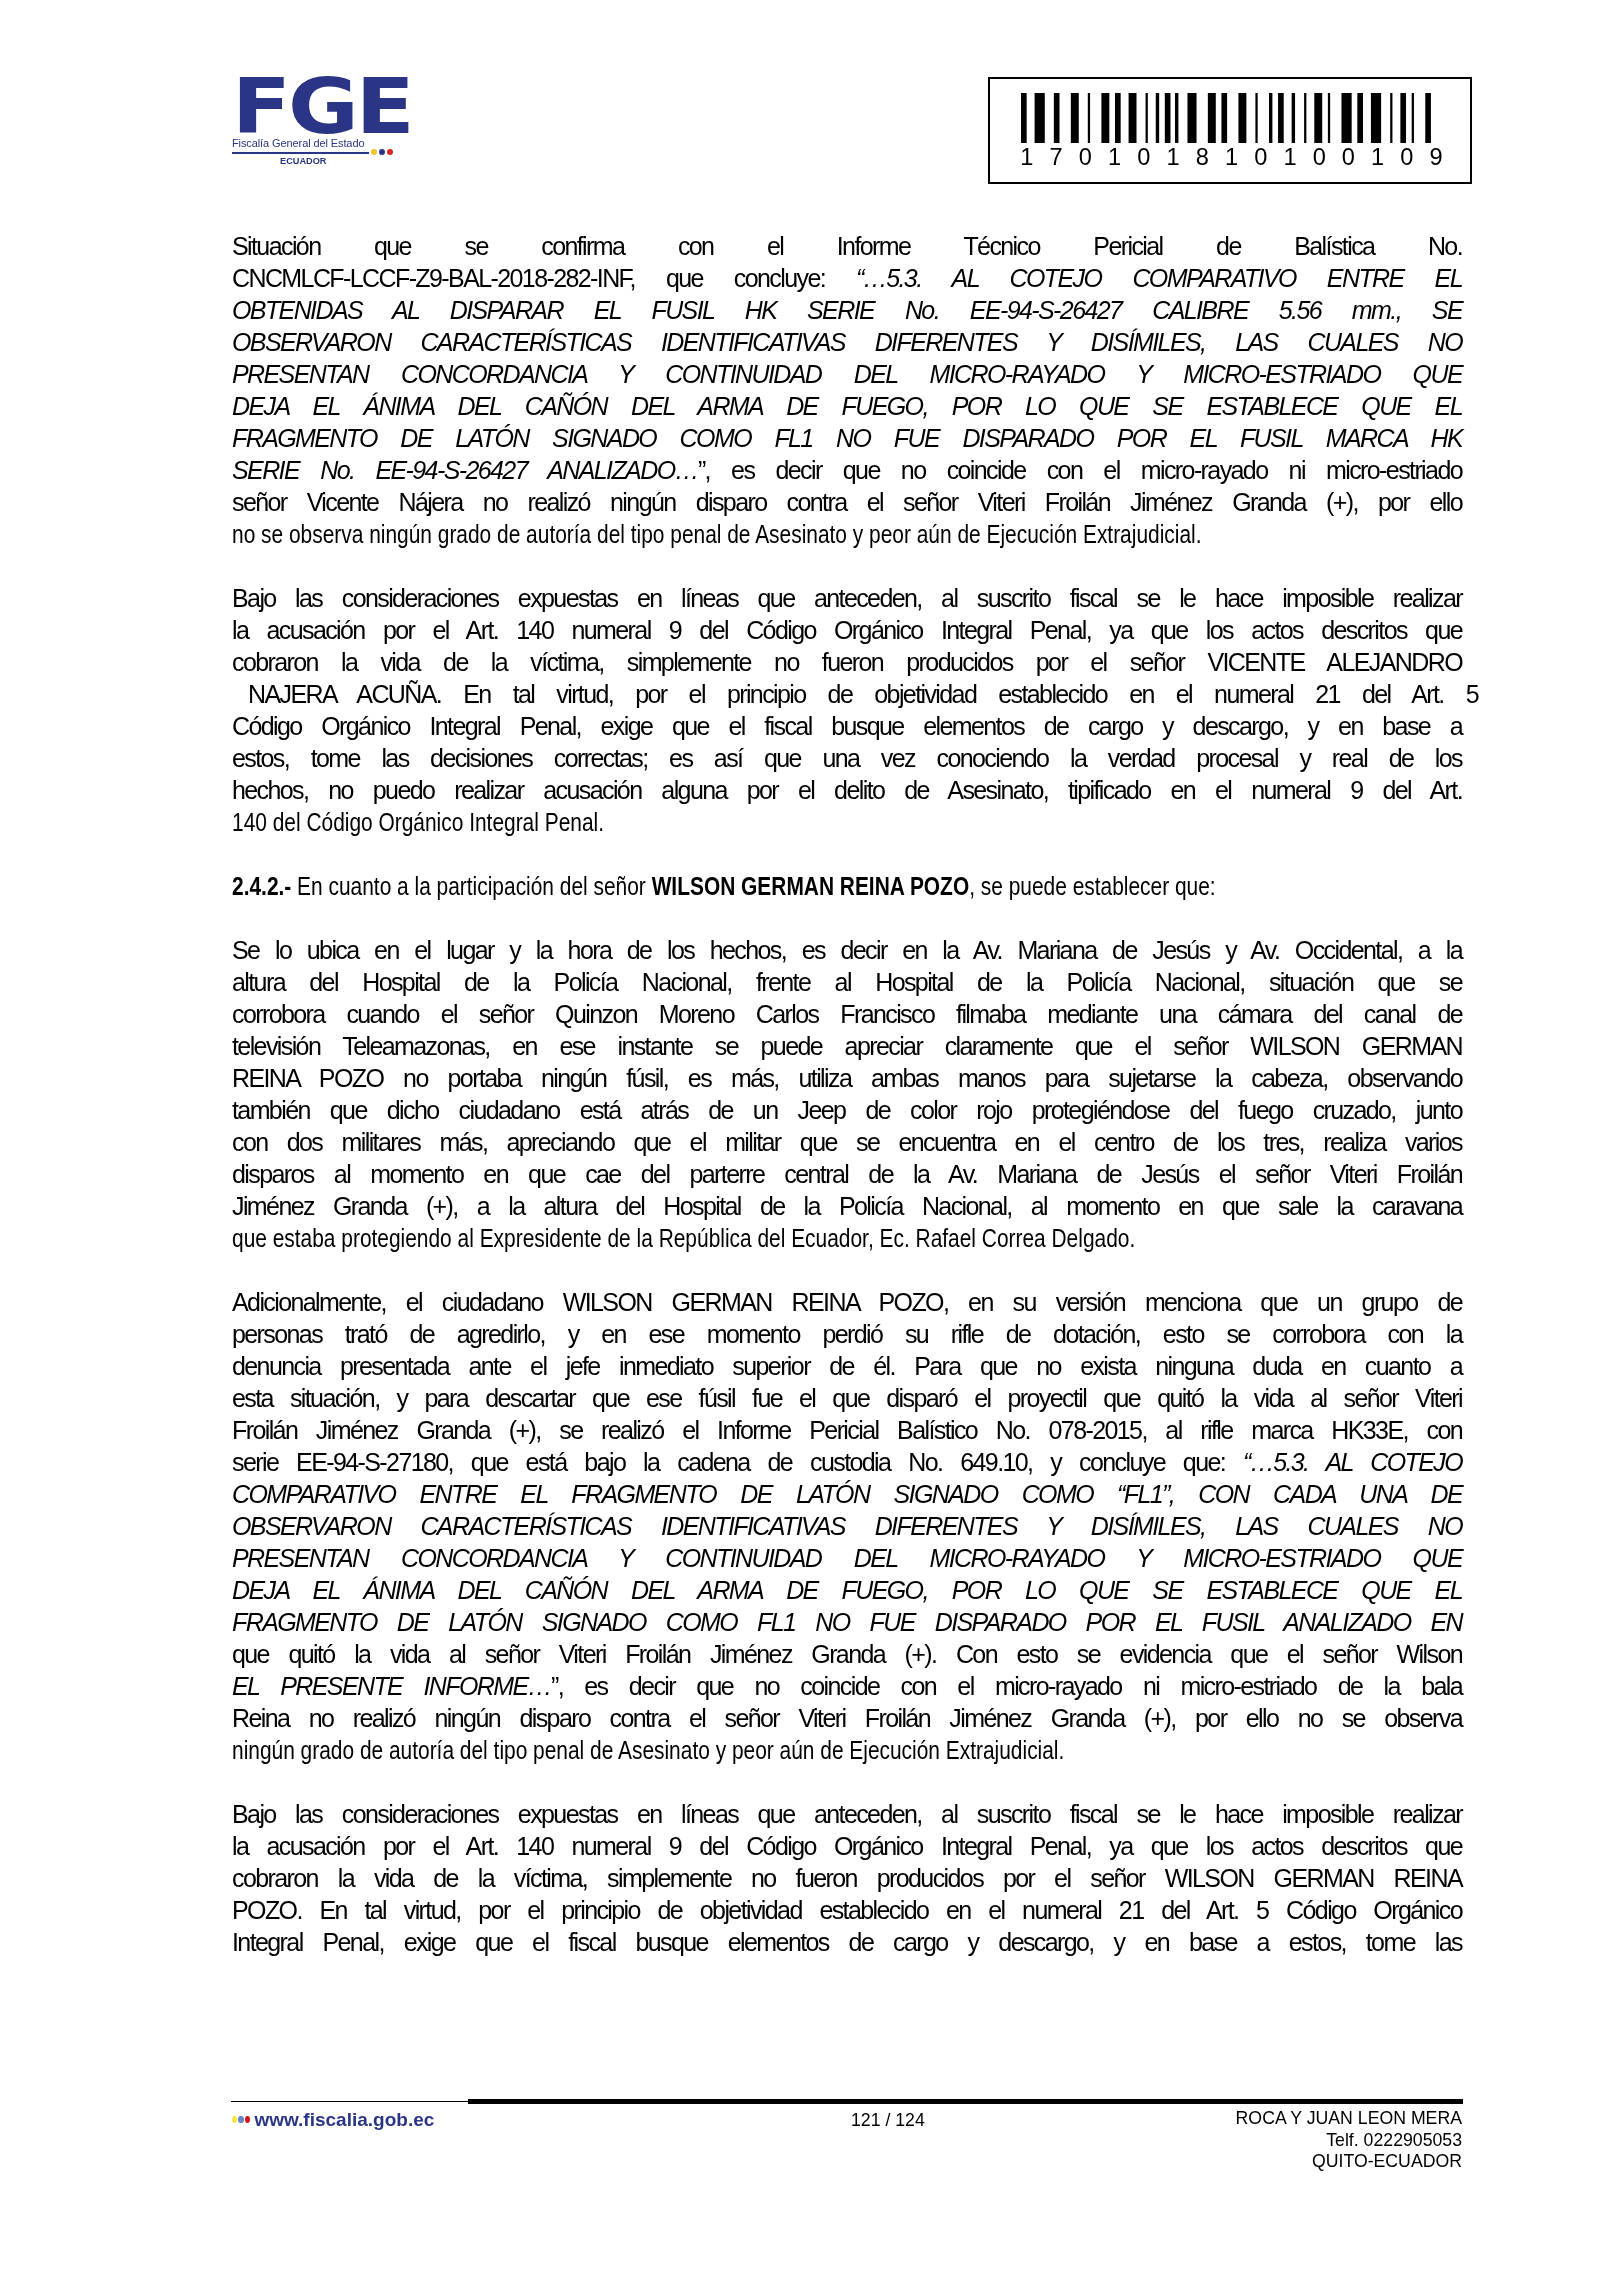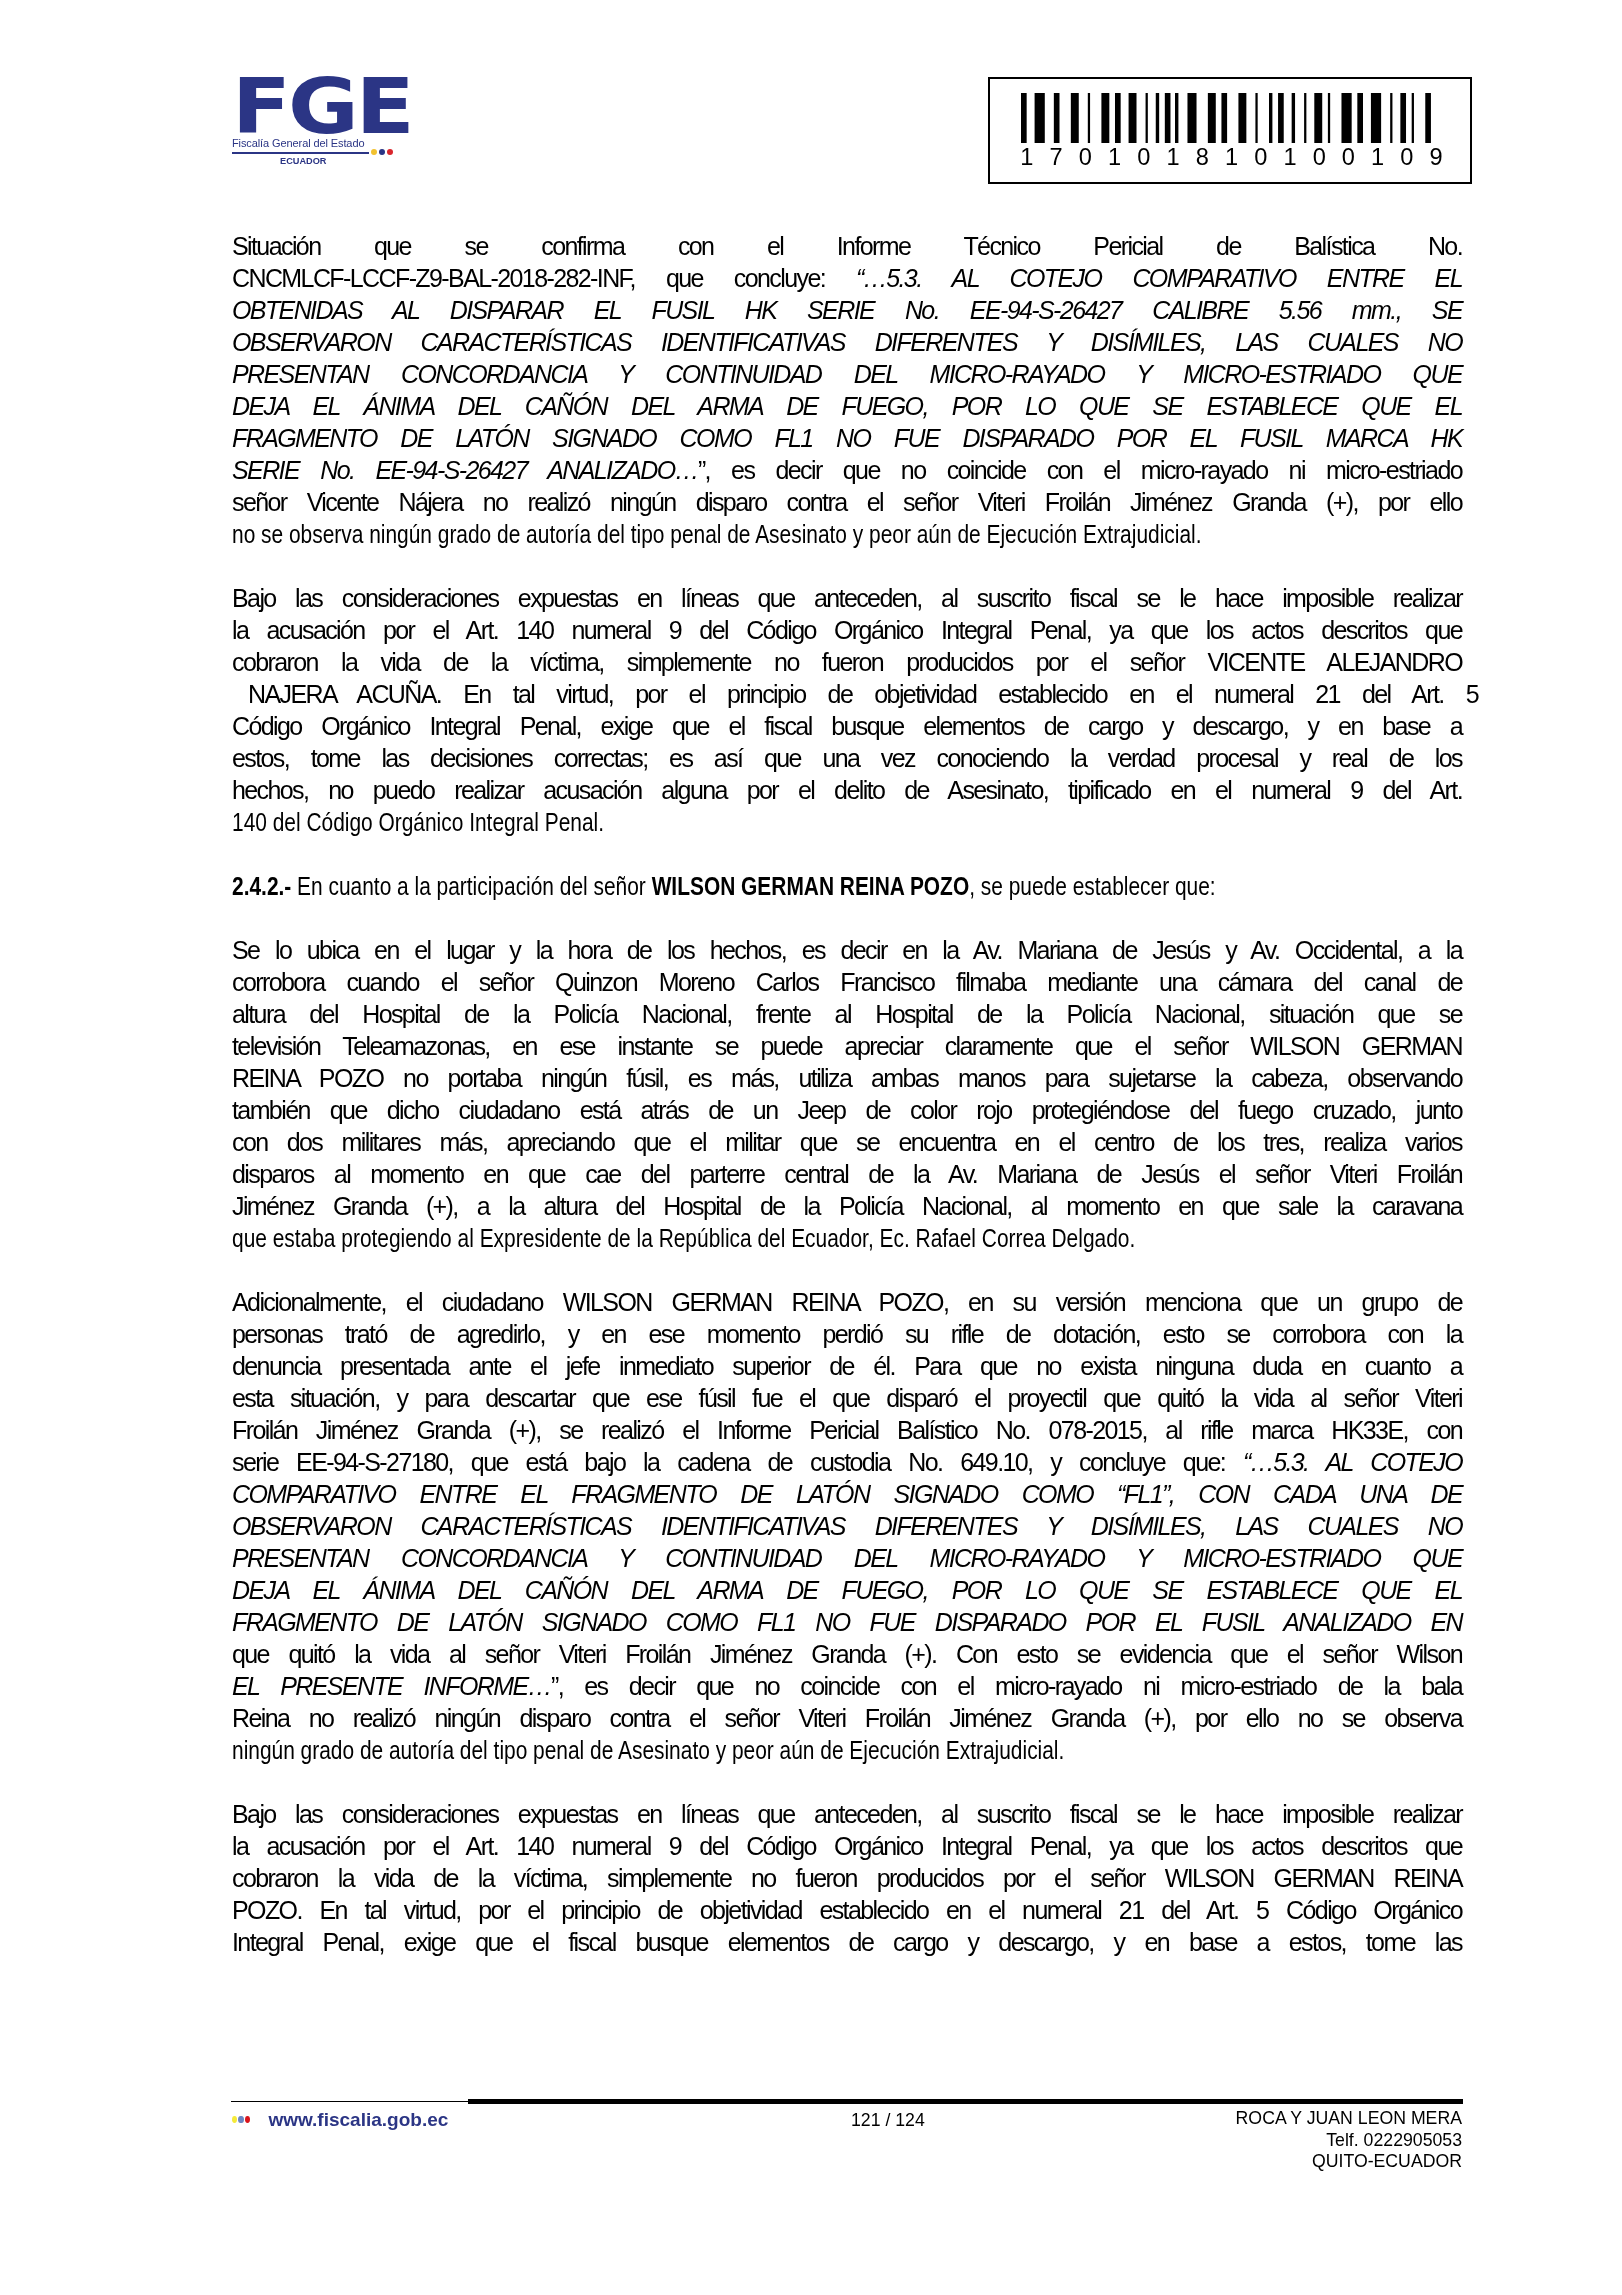--- a/index.html
+++ b/index.html
@@ -26,21 +26,21 @@
   .line { display: block; height: 32px; line-height: 32px; font-size: 25.5px; white-space: nowrap; position: relative; }
   .just { text-align: justify; text-align-last: justify; white-space: normal; width: 1230px; }
   i { font-style: italic; }
   b { font-weight: bold; }
 
   
   .footer-rule-thin { position: absolute; left: 231px; top: 2101px; width: 237px; height: 1.3px; background: #000; }
   .footer-rule-thick { position: absolute; left: 468px; top: 2099px; width: 995px; height: 4.6px; background: #000; }
   .footer-left { position: absolute; left: 232px; top: 2108px; display: flex; align-items: center; }
   .footer-dot { width: 5.2px; height: 7.2px; border-radius: 50%; display: inline-block; margin-right: 1.3px; }
-  .footer-url { font-size: 19px; font-weight: bold; color: #2b3585; margin-left: 17px; line-height: 23.6px; }
+  .footer-url { font-size: 19px; font-weight: bold; color: #2b3585; margin-left: 3px; line-height: 23.6px; }
   .footer-page { position: absolute; left: 851px; top: 2110px; font-size: 17.7px; line-height: 21px; }
   .footer-right { position: absolute; right: 160px; top: 2108px; text-align: right; font-size: 17.7px; line-height: 21.6px; }
 </style>
 </head>
 <body>
 
 <div class="logo">
   <div class="logo-letters">FGE</div>
   <div class="logo-sub">Fiscalía General del  Estado</div>
   <div class="logo-rule"></div>
@@ -129,22 +129,22 @@
     <span class="line just" style="font-stretch: condensed; font-size: 25px; letter-spacing: -1.6px; word-spacing: 0.7px;">hechos, no puedo realizar acusación alguna por el delito de Asesinato, tipificado en el numeral 9 del Art.</span>
     <span class="line" style="font-stretch: condensed; transform: scaleX(0.82); transform-origin: left center;">140 del Código Orgánico Integral Penal.</span>
   </div>
 
   <div class="para">
     <span class="line" style="font-stretch: condensed; transform: scaleX(0.82); transform-origin: left center;"><b>2.4.2.-</b><span> En cuanto a la participación del señor </span><b>WILSON GERMAN REINA POZO</b><span>, se puede establecer que:</span></span>
   </div>
 
   <div class="para">
     <span class="line just" style="font-stretch: condensed; font-size: 25px; letter-spacing: -1.6px; word-spacing: 0.7px;">Se lo ubica en el lugar y la hora de los hechos, es decir en la Av. Mariana de Jesús y Av. Occidental, a la</span>
+    <span class="line just" style="font-stretch: condensed; font-size: 25px; letter-spacing: -1.6px; word-spacing: 0.7px;">altura del Hospital de la Policía Nacional, frente al Hospital de la Policía Nacional, situación que se</span>
     <span class="line just" style="font-stretch: condensed; font-size: 25px; letter-spacing: -1.6px; word-spacing: 0.7px;">corrobora cuando el señor Quinzon Moreno Carlos Francisco filmaba mediante una cámara del canal de</span>
-    <span class="line just" style="font-stretch: condensed; font-size: 25px; letter-spacing: -1.6px; word-spacing: 0.7px;">altura del Hospital de la Policía Nacional, frente al Hospital de la Policía Nacional, situación que se</span>
     <span class="line just" style="font-stretch: condensed; font-size: 25px; letter-spacing: -1.6px; word-spacing: 0.7px;">televisión Teleamazonas, en ese instante se puede apreciar claramente que el señor WILSON GERMAN</span>
     <span class="line just" style="font-stretch: condensed; font-size: 25px; letter-spacing: -1.6px; word-spacing: 0.7px;">REINA POZO no portaba ningún fúsil, es más, utiliza ambas manos para sujetarse la cabeza, observando</span>
     <span class="line just" style="font-stretch: condensed; font-size: 25px; letter-spacing: -1.6px; word-spacing: 0.7px;">también que dicho ciudadano está atrás de un Jeep de color rojo protegiéndose del fuego cruzado, junto</span>
     <span class="line just" style="font-stretch: condensed; font-size: 25px; letter-spacing: -1.6px; word-spacing: 0.7px;">con dos militares más, apreciando que el militar que se encuentra en el centro de los tres, realiza varios</span>
     <span class="line just" style="font-stretch: condensed; font-size: 25px; letter-spacing: -1.6px; word-spacing: 0.7px;">disparos al momento en que cae del parterre central de la Av. Mariana de Jesús el señor Viteri Froilán</span>
     <span class="line just" style="font-stretch: condensed; font-size: 25px; letter-spacing: -1.6px; word-spacing: 0.7px;">Jiménez Granda (+), a la altura del Hospital de la Policía Nacional, al momento en que sale la caravana</span>
     <span class="line" style="font-stretch: condensed; transform: scaleX(0.82); transform-origin: left center;">que estaba protegiendo al Expresidente de la República del Ecuador, Ec. Rafael Correa Delgado.</span>
   </div>
 
   <div class="para">

